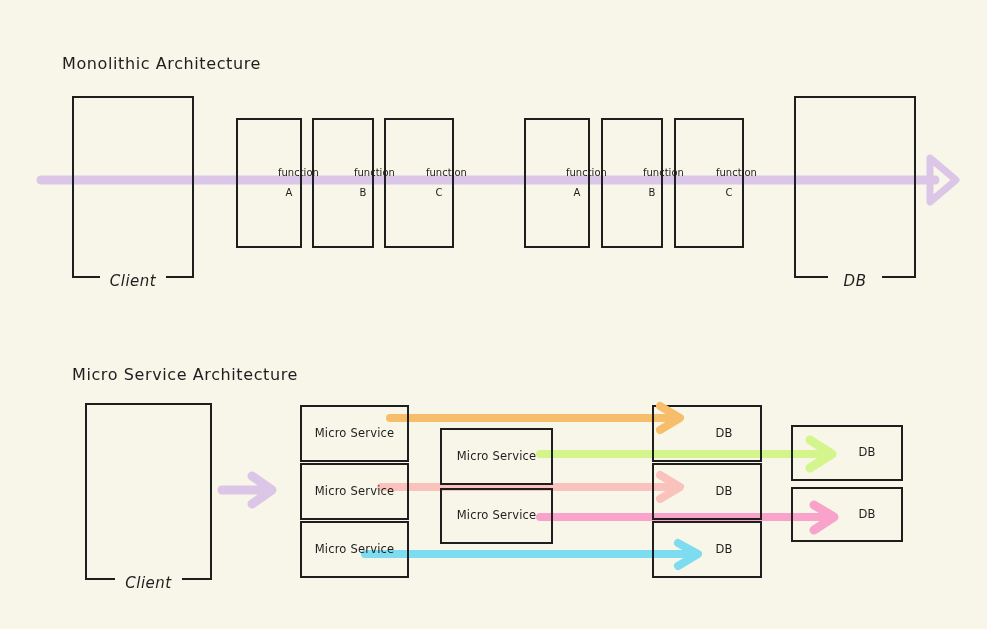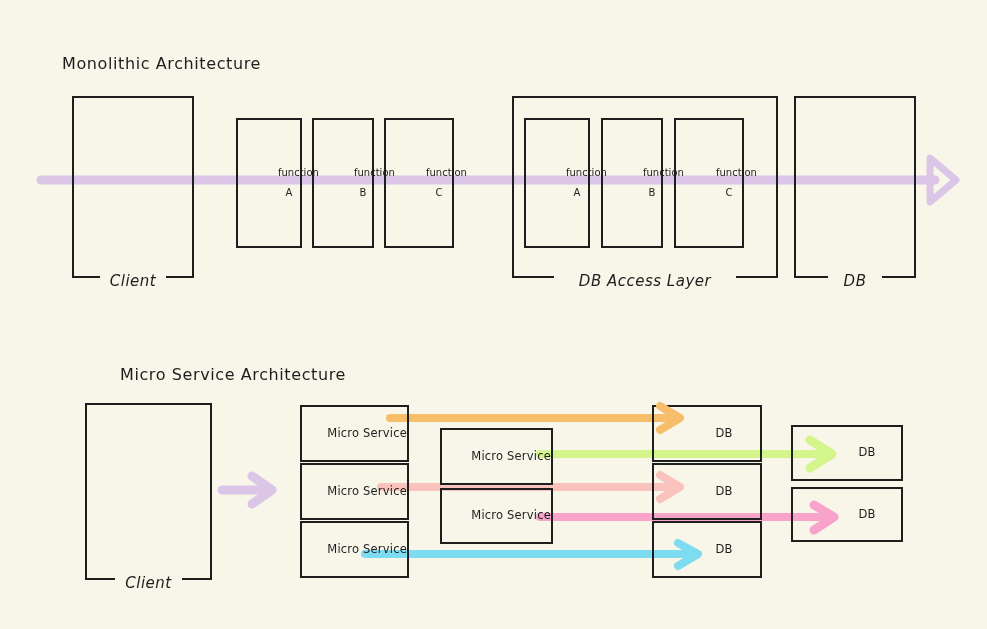--- a/index.html
+++ b/index.html
@@ -35,21 +35,21 @@
   .cbox-foot .stub{position:absolute;height:2px;background:#1e1e1e;}
   .cbox-label{
     position:absolute;bottom:-14px;left:50%;transform:translateX(-50%);
     font-size:15px;color:#1e1e1e;white-space:nowrap;letter-spacing:.5px;
     font-family:"DejaVu Sans",sans-serif;
     font-style:italic;
   }
 
   .box-txt{
     position:absolute;left:0;right:0;top:50%;transform:translateY(-50%);
-    text-align:right;font-size:11.5px;color:#1e1e1e;
+    text-align:center;font-size:11.5px;color:#1e1e1e;
     letter-spacing:.2px;line-height:1.35;white-space:nowrap;
   }
   .fn-txt{
     position:absolute;left:0;right:0;top:50%;transform:translateY(-50%);
     text-align:center;font-size:10px;color:#1e1e1e;line-height:2.0;padding-left:40px;
   }
   .fn-txt .l2{display:block;}
 
   
   #arrows-under,#arrows-over{
@@ -107,27 +107,20 @@
         <span class="l2">B</span>
       </div>
     </div>
     <div class="box" style="left:384px;top:118px;width:70px;height:130px;">
       <div class="fn-txt">
         <span>function</span>
         <span class="l2">C</span>
       </div>
     </div>
 
-    <div class="cbox" style="left:512px;top:96px;width:266px;height:180px;">
-      <div class="cbox-foot">
-        <div class="stub" style="left:-2px;width:42px;"></div>
-        <div class="stub" style="right:-2px;width:42px;"></div>
-      </div>
-      <div class="cbox-label">DB Access Layer</div>
-    </div>
 
     <div class="box" style="left:524px;top:118px;width:66px;height:130px;">
       <div class="fn-txt">
         <span>function</span>
         <span class="l2">A</span>
       </div>
     </div>
     <div class="box" style="left:601px;top:118px;width:62px;height:130px;">
       <div class="fn-txt">
         <span>function</span>
@@ -142,21 +135,21 @@
     </div>
 
     <div class="cbox" style="left:794px;top:96px;width:122px;height:180px;">
       <div class="cbox-foot">
         <div class="stub" style="left:-2px;width:34px;"></div>
         <div class="stub" style="right:-2px;width:34px;"></div>
       </div>
       <div class="cbox-label">DB</div>
     </div>
 
-    <div class="sec-title abs" style="left:72px;top:365px;margin-left:48px;">Micro Service Architecture</div>
+    <div class="sec-title abs" style="left:72px;top:365px;">Micro Service Architecture</div>
 
     <div class="cbox" style="left:85px;top:403px;width:127px;height:175px;">
       <div class="cbox-foot">
         <div class="stub" style="left:-2px;width:30px;"></div>
         <div class="stub" style="right:-2px;width:30px;"></div>
       </div>
       <div class="cbox-label">Client</div>
     </div>
 
     <div class="box" style="left:300px;top:405px;width:109px;height:57px;">

